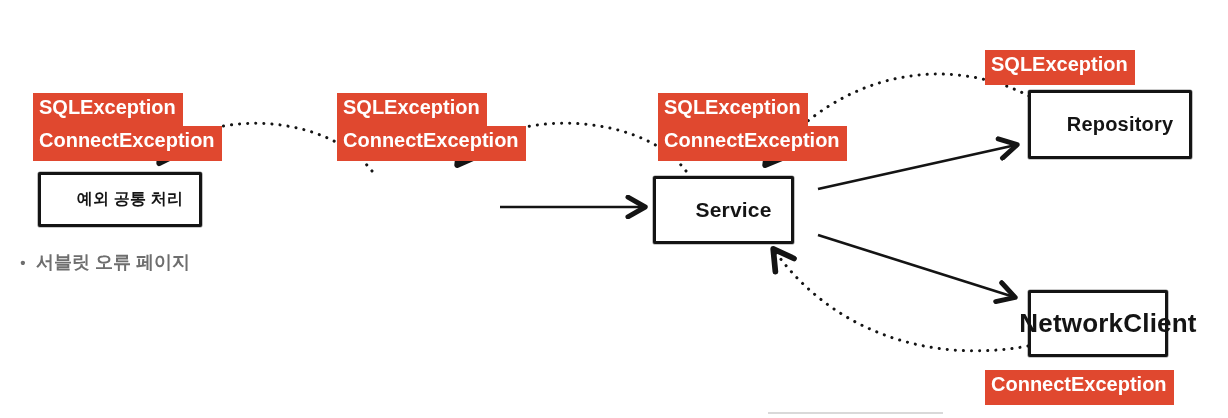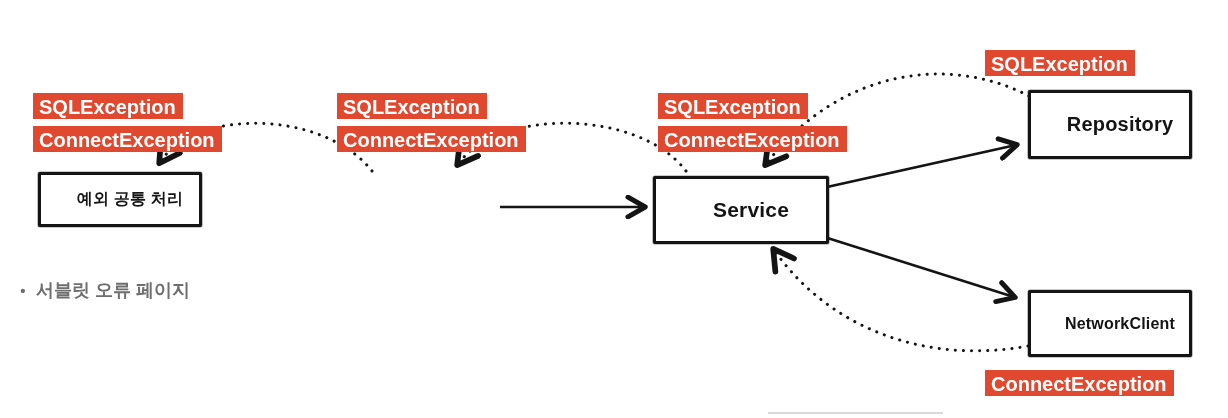--- a/index.html
+++ b/index.html
@@ -36,36 +36,35 @@
     padding-left: 20px;
   }
   .exc {
     position: absolute;
     z-index: 4;
     background: #e0482f;
     color: #ffffff;
     font-weight: bold;
     font-size: 20px;
     line-height: 23px;
-    padding: 3px 7px 0 6px;
+    padding: 3px 7px 9px 6px;
     white-space: nowrap;
   }
   .notes {
     position: absolute;
     z-index: 3;
     left: 10px;
     top: 248px;
     color: #6e6e6e;
     font-weight: bold;
     font-size: 18px;
   }
   .note-row {
     line-height: 29px;
     white-space: nowrap;
-    margin-top: 28px;
   }
   .note-row .dot {
     display: inline-block;
     width: 26px;
     text-align: center;
     font-size: 15px;
     color: #6e6e6e;
   }
   .cutoff-line {
     position: absolute;
@@ -110,29 +109,29 @@
 
   <div class="exc" style="left:985px; top:50px;">SQLException</div>
 
   <div class="exc" style="left:985px; top:370px;">ConnectException</div>
 
   <div class="node" style="left:38px; top:172px; width:164px; height:55px; font-size:16px;">
     <span>예외 공통 처리</span>
   </div>
 
 
-  <div class="node" style="left:653px; top:176px; width:176px; height:68px;">
+  <div class="node" style="left:653px; top:176px; width:141px; height:68px;">
     <span>Service</span>
   </div>
 
   <div class="node" style="left:1028px; top:90px; width:164px; height:69px; font-size:20px;">
     <span>Repository</span>
   </div>
 
-  <div class="node" style="left:1028px; top:290px; width:164px; height:67px; font-size:16px;">
+  <div class="node" style="left:1028px; top:290px; width:140px; height:67px; font-size:26px;">
     <span>NetworkClient</span>
   </div>
 
   <div class="notes">
     <div class="note-row"><span class="dot">•</span><span>서블릿 오류 페이지</span></div>
   </div>
 
   <div class="cutoff-line"></div>
 
 </div>

